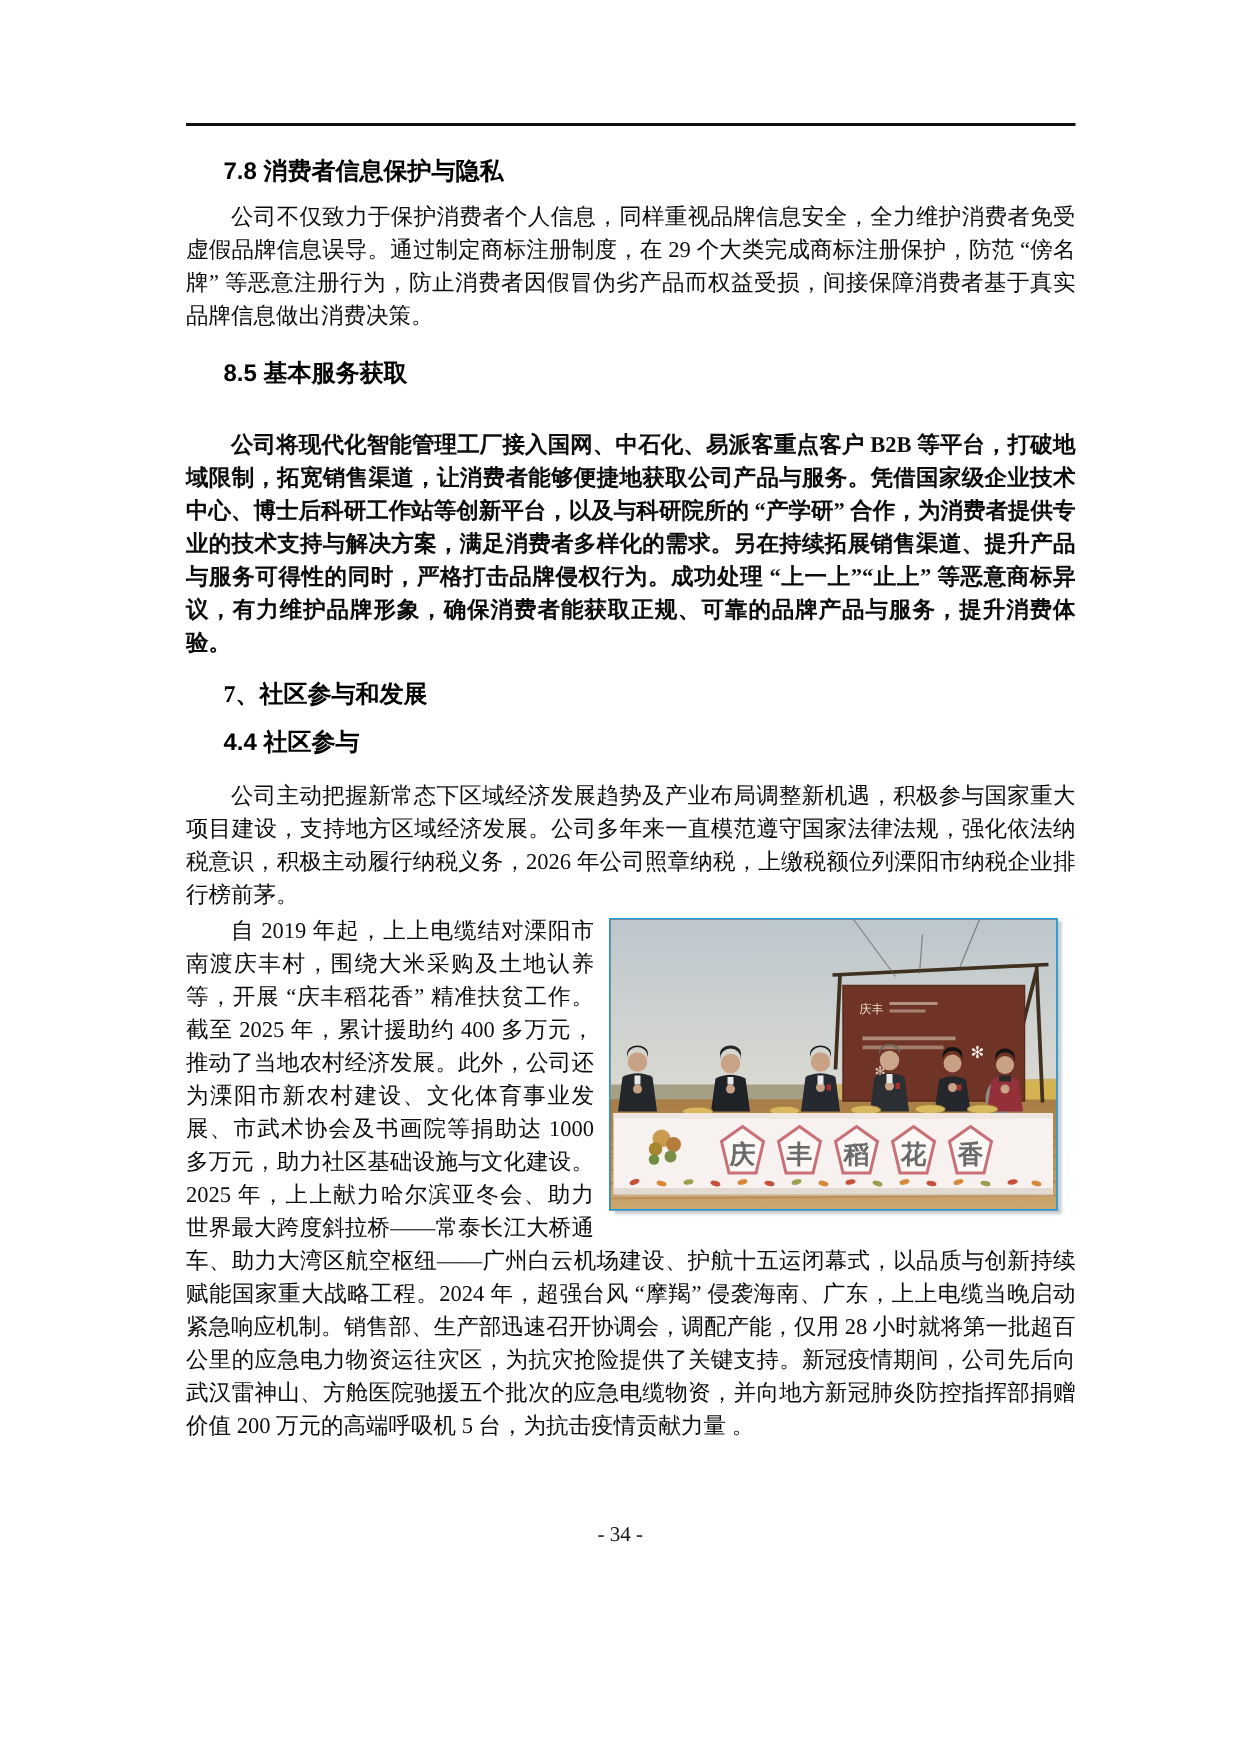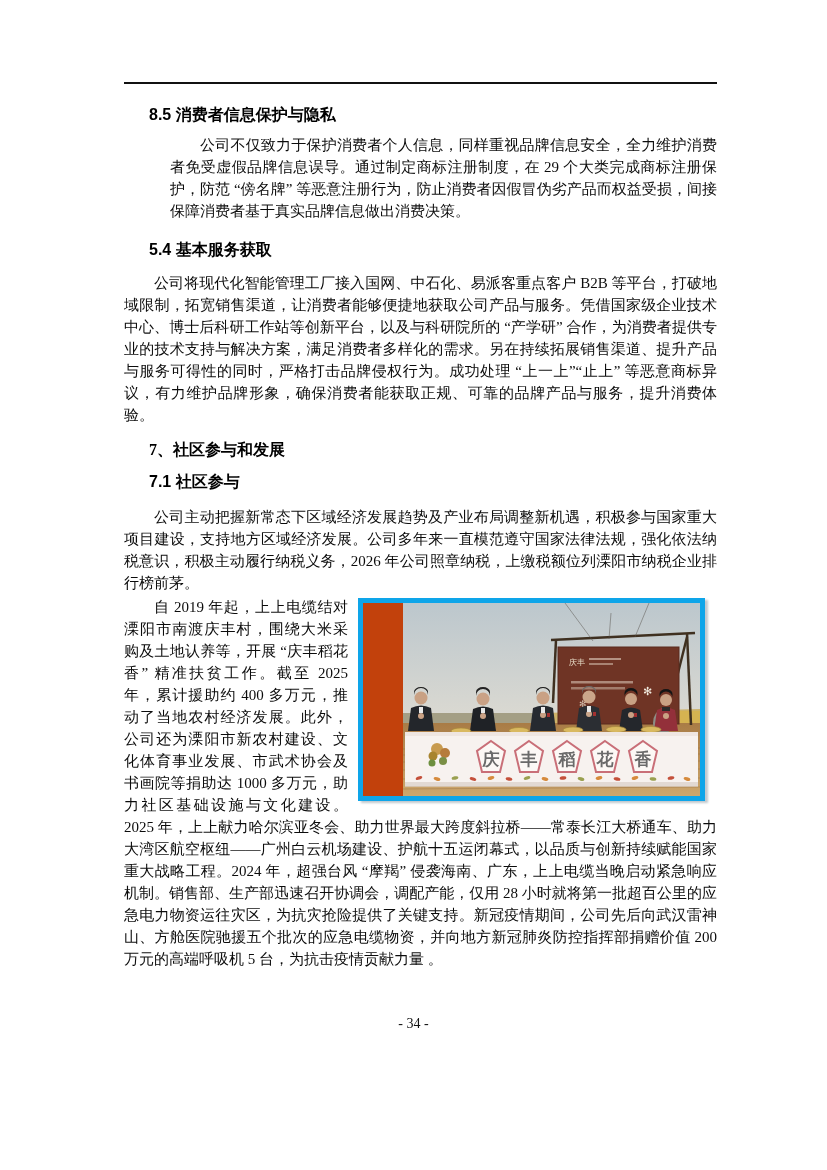--- a/index.html
+++ b/index.html
@@ -17,53 +17,52 @@
   }
   .h65{margin-top:21px;}
   .h66{margin-top:18px;}
   .h67{margin-top:16px;}
   .h7{margin-top:14px;font-family:Liberation Serif, serif;}
   .h71{margin-top:13px;}
   p{
     margin:0;font-size:15px;line-height:22px;text-align:justify;
     text-indent:2em;color:#0c0c0c;
   }
-  .p65{margin-top:10px;margin-left:46px;}
-  .p66{margin-top:13px;}
+  .p65{margin-top:10px;}
+  .p66{margin-top:27px;font-weight:bold;}
   .p67{margin-top:10px;}
   .p71a{margin-top:15px;}
   .p71b{margin-top:2px;}
   .photo{
     float:right;width:297px;height:193px;margin:2px 12px 6px 10px;
-    border:5px solid #0ea5e9;box-shadow:3px 2px 2px #c2c9ce;
+    border:1px solid #0ea5e9;box-shadow:3px 2px 2px #c2c9ce;
     background:#c2410c;
-    padding-left:40px;
   }
   .photo svg{display:block;}
   .footer{
     position:absolute;left:0;top:1016px;width:827px;text-align:center;
     font-size:14px;color:#111;
   }
 </style>
 </head>
 <body>
 
 <div class="content">
 
   <div class="header-rule"></div>
 
-  <h2 class="h65">8.5 消费者信息保护与隐私</h2>
+  <h2 class="h65">7.8 消费者信息保护与隐私</h2>
   <p class="p65">公司不仅致力于保护消费者个人信息，同样重视品牌信息安全，全力维护消费者免受虚假品牌信息误导。通过制定商标注册制度，在 29 个大类完成商标注册保护，防范 “傍名牌” 等恶意注册行为，防止消费者因假冒伪劣产品而权益受损，间接保障消费者基于真实品牌信息做出消费决策。</p>
 
-  <h2 class="h66">5.4 基本服务获取</h2>
+  <h2 class="h66">8.5 基本服务获取</h2>
   <p class="p66">公司将现代化智能管理工厂接入国网、中石化、易派客重点客户 B2B 等平台，打破地域限制，拓宽销售渠道，让消费者能够便捷地获取公司产品与服务。凭借国家级企业技术中心、博士后科研工作站等创新平台，以及与科研院所的 “产学研” 合作，为消费者提供专业的技术支持与解决方案，满足消费者多样化的需求。另在持续拓展销售渠道、提升产品与服务可得性的同时，严格打击品牌侵权行为。成功处理 “上一上”“止上” 等恶意商标异议，有力维护品牌形象，确保消费者能获取正规、可靠的品牌产品与服务，提升消费体验。</p>
 
 
   <h2 class="h7">7、社区参与和发展</h2>
-  <h2 class="h71">7.1 社区参与</h2>
+  <h2 class="h71">4.4 社区参与</h2>
   <p class="p71a">公司主动把握新常态下区域经济发展趋势及产业布局调整新机遇，积极参与国家重大项目建设，支持地方区域经济发展。公司多年来一直模范遵守国家法律法规，强化依法纳税意识，积极主动履行纳税义务，2026 年公司照章纳税，上缴税额位列溧阳市纳税企业排行榜前茅。</p>
 
   <p class="p71b">
     <span class="photo">
 
       <svg width="297" height="193" viewBox="0 0 297 193" xmlns="http://www.w3.org/2000/svg">
         <defs>
           <linearGradient id="sky" x1="0" y1="0" x2="0" y2="1">
             <stop offset="0" stop-color="#bcc7cd"></stop>
             <stop offset="1" stop-color="#dcdad2"></stop>

